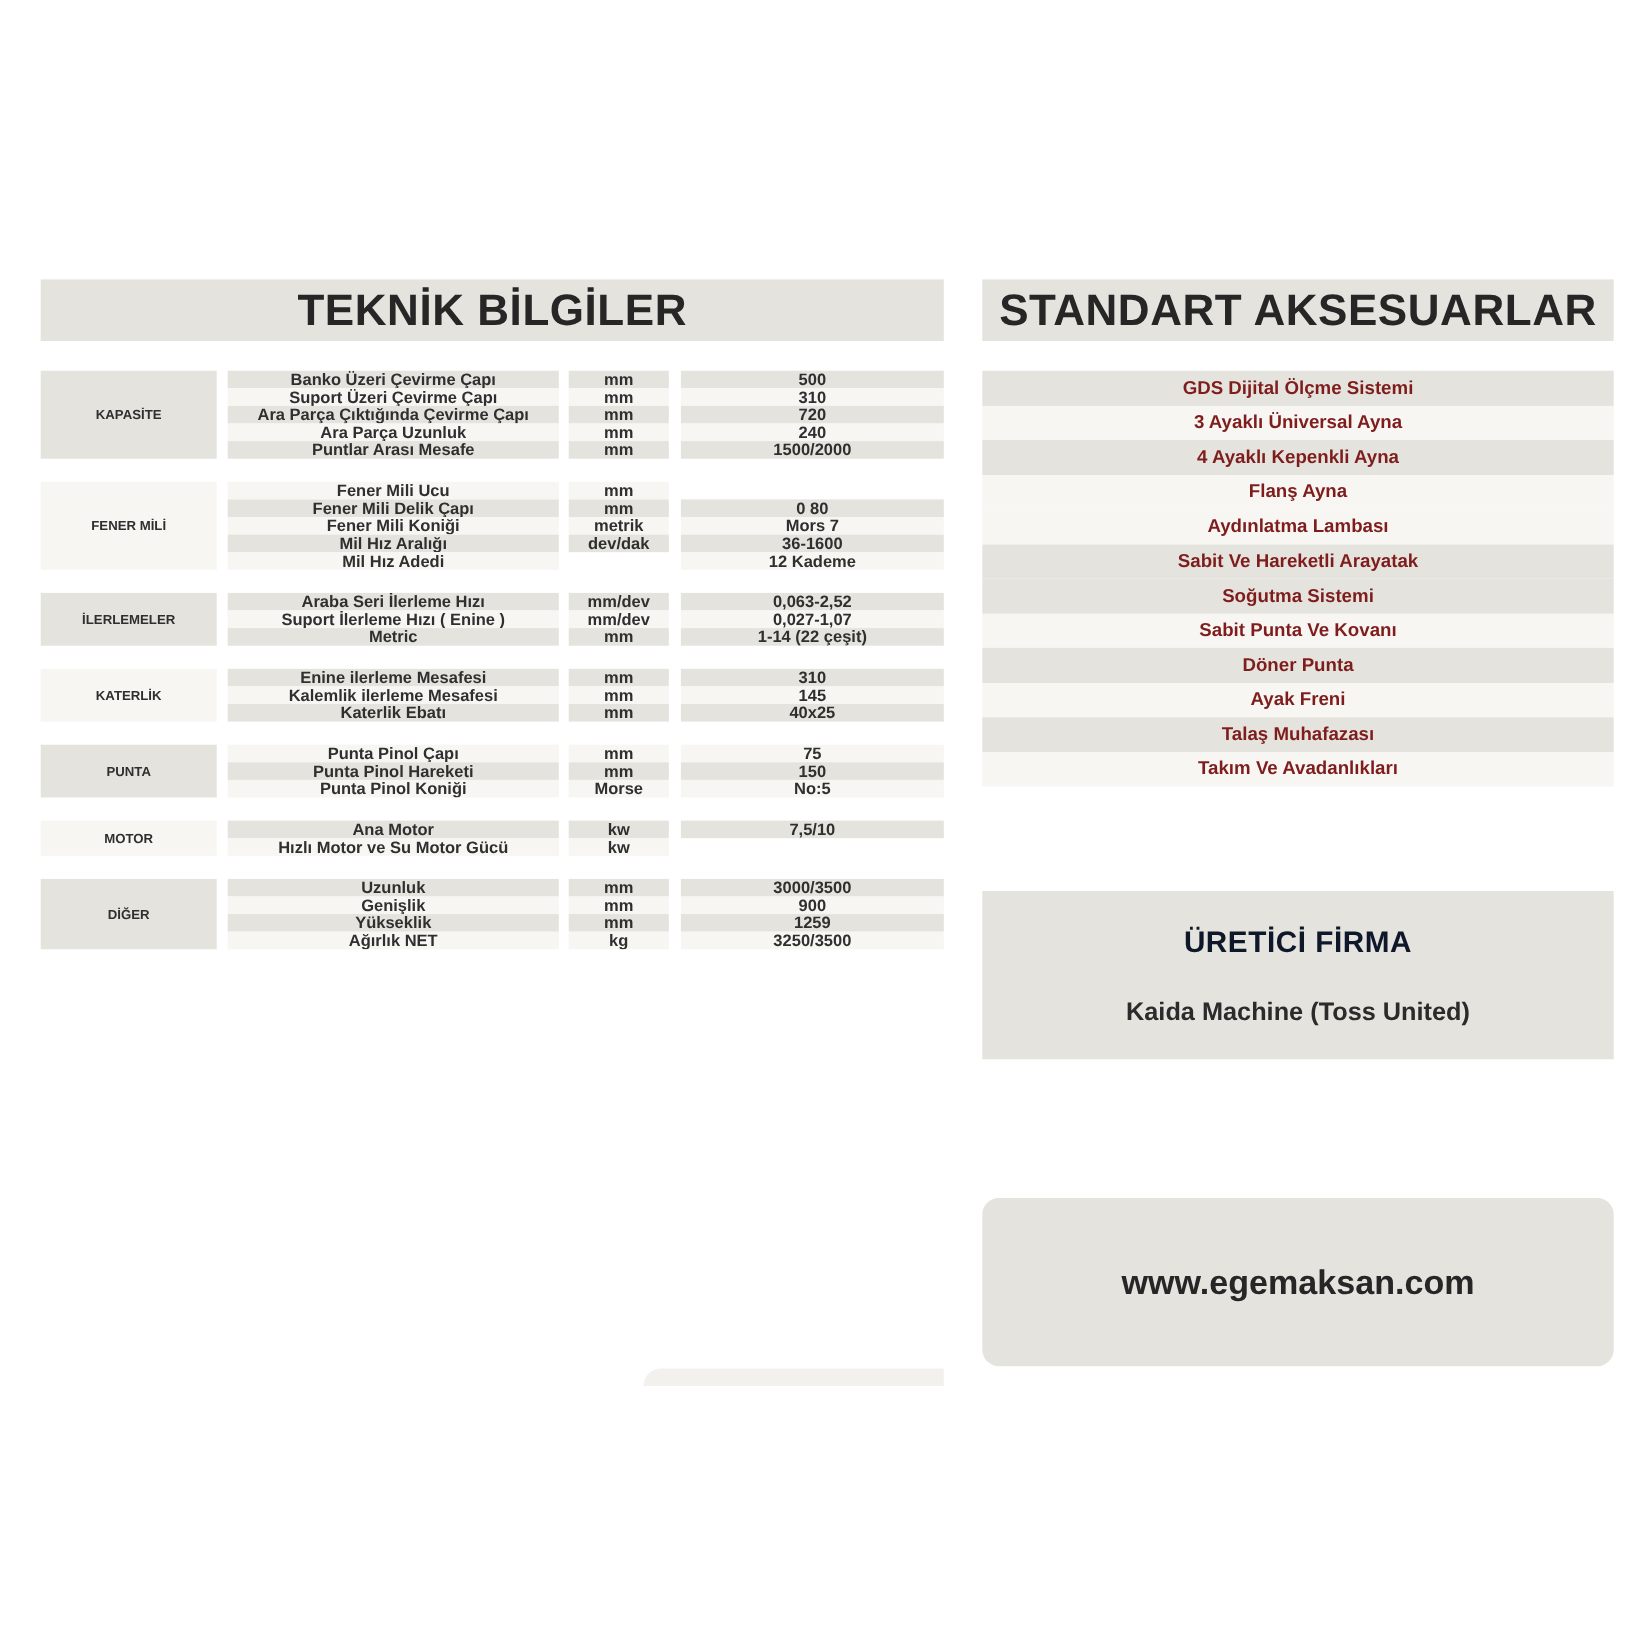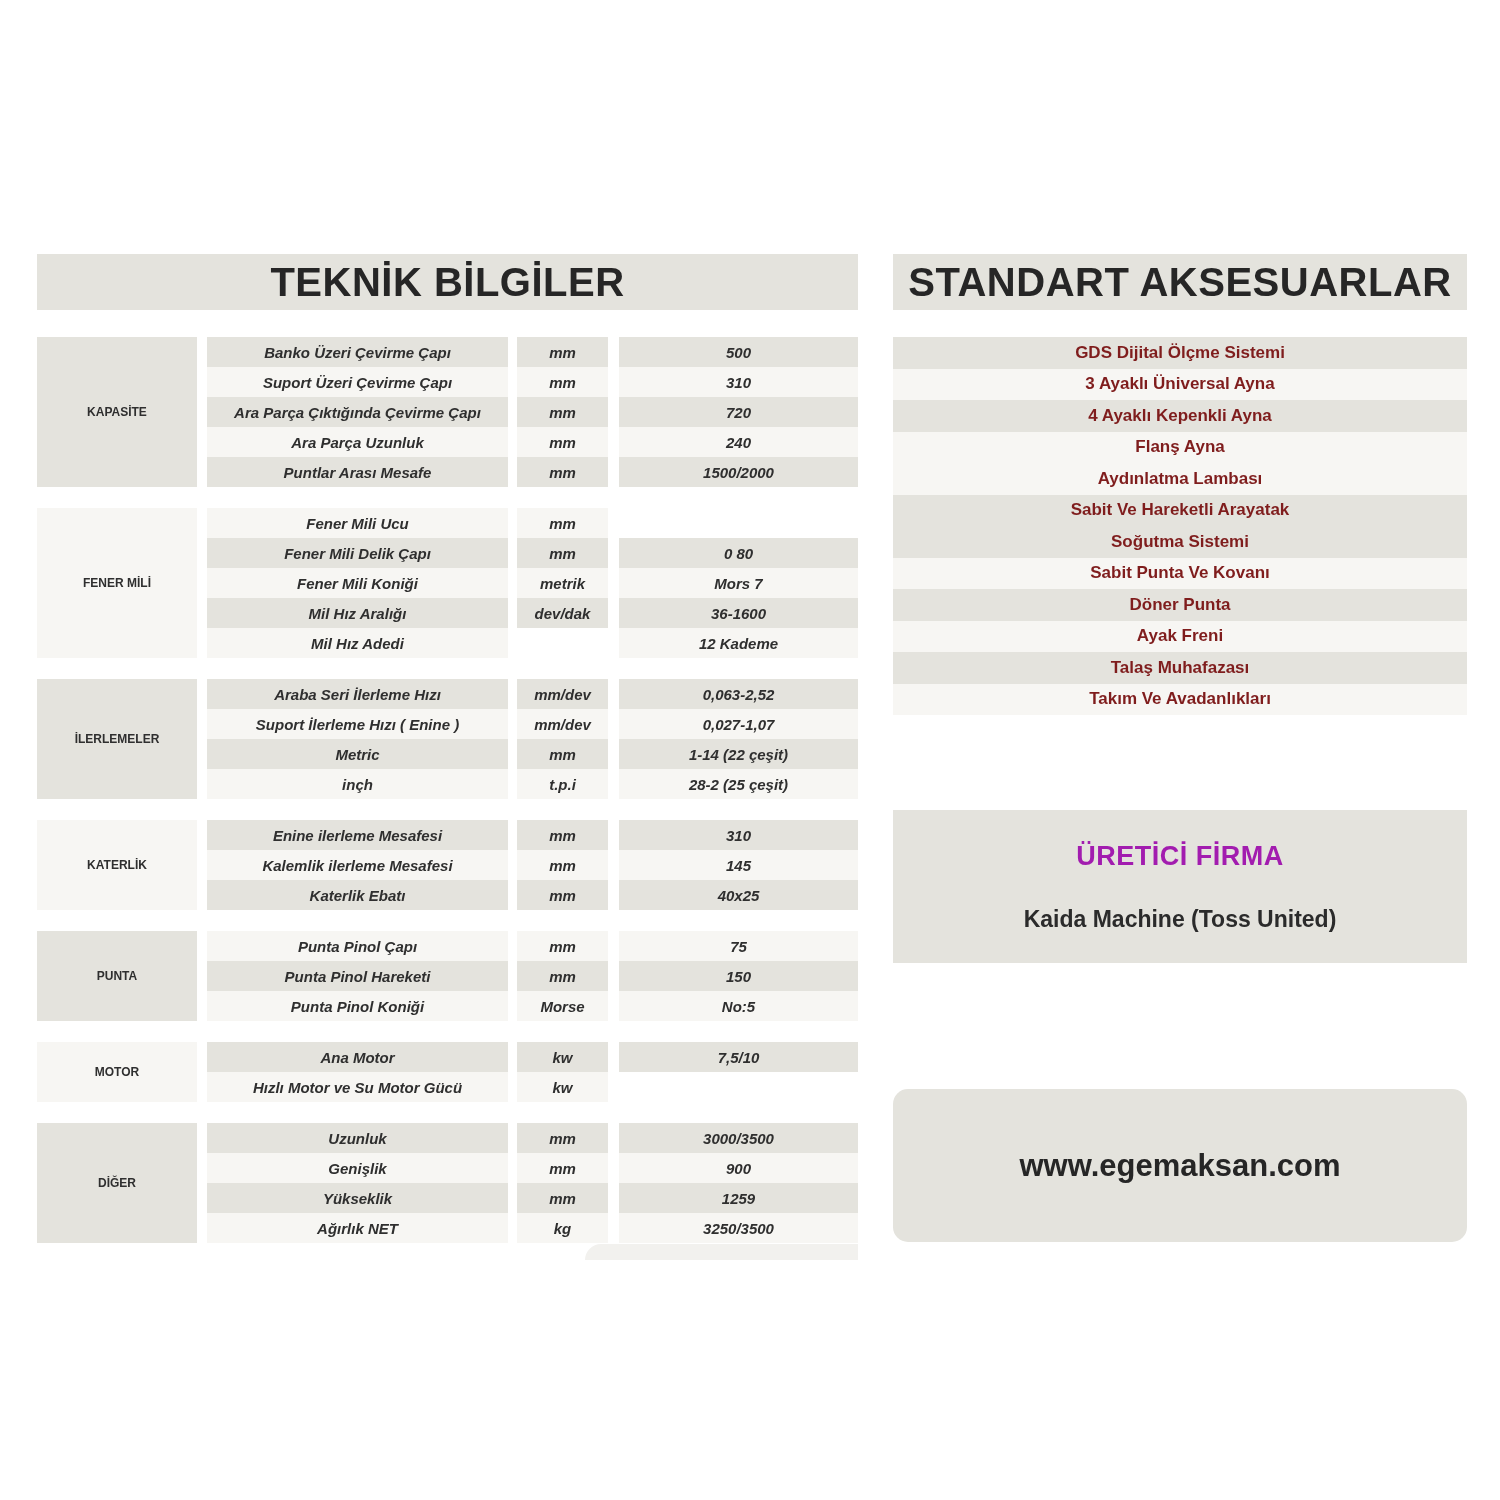--- a/index.html
+++ b/index.html
@@ -27,21 +27,21 @@
 
   
   .section { display: flex; margin-bottom: 21px; }
   .section:last-child { margin-bottom: 0; }
   .cat {
     width: 160px; margin-right: 10px; flex-shrink: 0;
     display: flex; align-items: center; justify-content: center;
     font-size: 12px; font-weight: bold; color: #2f2f2f;
   }
   .rows { flex: 1; display: flex; flex-direction: column; }
-  .row { display: flex; height: 30px; font-style: italic; }
+  .row { display: flex; height: 16px; }
   .cell {
     display: flex; align-items: center; justify-content: center;
     font-size: 15px; font-weight: bold; color: #2f2f2f;
     white-space: nowrap; overflow: hidden;
   }
   .cell.lbl { width: 301px; margin-right: 9px; }
   .cell.unit { width: 91px; margin-right: 11px; }
   .cell.val { flex: 1; }
 
   
@@ -49,21 +49,21 @@
   .acc-item {
     height: 31.5px;
     display: flex; align-items: center; justify-content: center;
     font-size: 17px; font-weight: bold; color: #7f1d1d;
   }
   .manu-box {
     margin-top: 95px; height: 153px; background: #e4e3dd;
     display: flex; flex-direction: column; align-items: center; justify-content: center;
     gap: 34px;
   }
-  .manu-title { font-size: 27px; font-weight: bold; color: #a21caf; letter-spacing: 0.5px; }
+  .manu-title { font-size: 27px; font-weight: bold; color: #0f172a; letter-spacing: 0.5px; }
   .manu-name  { font-size: 23px; font-weight: bold; color: #2b2b2b; }
   .web-box {
     margin-top: 126px; height: 153px; background: #e4e3dd;
     display: flex; align-items: center; justify-content: center; border-radius: 15px;
   }
   .web-text { font-size: 31px; font-weight: bold; color: #262626; }
 
   
   .artifact {
     position: absolute; left: 585px; top: 1244px;
@@ -149,25 +149,20 @@
       </div>
       <div class="row">
         <div class="cell lbl w">Suport İlerleme Hızı ( Enine )</div>
         <div class="cell unit w">mm/dev</div>
         <div class="cell val w">0,027-1,07</div>
       </div>
       <div class="row">
         <div class="cell lbl g">Metric</div>
         <div class="cell unit g">mm</div>
         <div class="cell val g">1-14 (22 çeşit)</div>
-      </div>
-      <div class="row">
-        <div class="cell lbl w">inçh</div>
-        <div class="cell unit w">t.p.i</div>
-        <div class="cell val w">28-2 (25 çeşit)</div>
       </div>
     </div>
   </div>
 
   <div class="section">
     <div class="cat w">KATERLİK</div>
     <div class="rows">
       <div class="row">
         <div class="cell lbl g">Enine ilerleme Mesafesi</div>
         <div class="cell unit g">mm</div>

